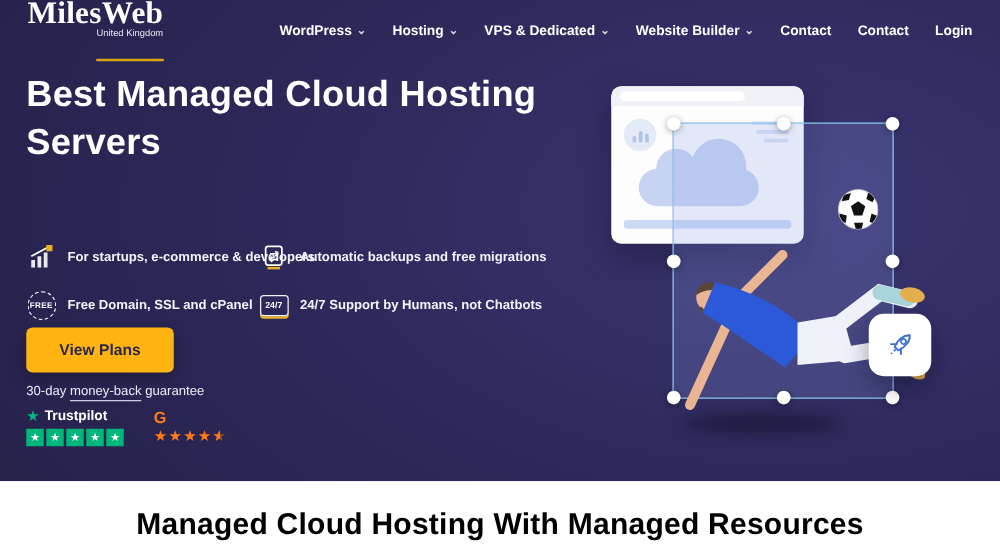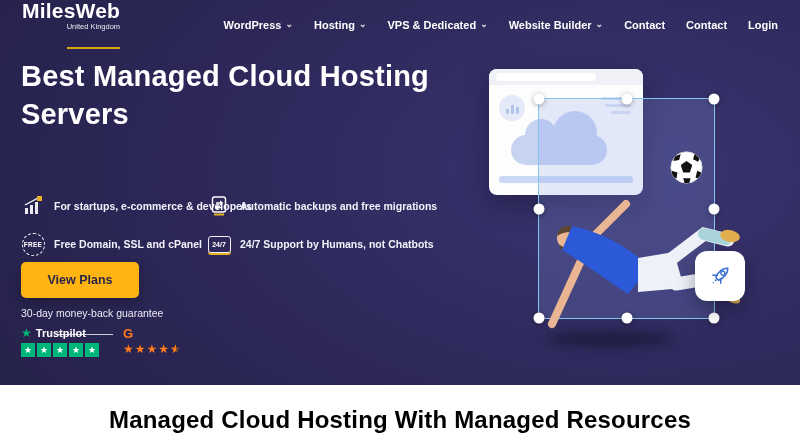--- a/index.html
+++ b/index.html
@@ -7,40 +7,40 @@
 
   .hero {
     position:relative; width:800px; height:385px;
     background: radial-gradient(900px 520px at 78% 44%, #3a3470 0%, #2c2757 50%, #221f44 100%);
     overflow:hidden; color:#fff;
   }
 
   
   .header { position:absolute; top:0; left:0; right:0; height:44px; display:flex; align-items:center; justify-content:space-between; padding:6px 22px 0 22px; z-index:30; }
   .logo { display:flex; flex-direction:column; align-items:flex-end; cursor:pointer; }
-  .logo-brand { font-size:21px; font-weight:800; letter-spacing:.2px; color:#fff; line-height:20px; }
+  .logo-brand { font-size:25px; font-weight:800; letter-spacing:.2px; color:#fff; line-height:20px;font-family:Liberation Serif, serif; }
   .logo-region { font-size:7.5px; color:#e9e9f2; padding-bottom:16px; border-bottom:2px solid #d9a716; margin-top:1px; }
   .nav { display:flex; align-items:center; gap:21px; }
   .nav-item { font-size:11px; font-weight:700; color:#fff; display:flex; align-items:center; gap:4px; cursor:pointer; white-space:nowrap; }
   .chev { font-size:9px; opacity:.85; transform:translateY(-1px); }
 
   
   .h1 { position:absolute; left:21px; top:57px; width:440px; font-size:29px; line-height:38px; font-weight:800; color:#ffffff; letter-spacing:.2px; }
   .desc { position:absolute; left:21px; top:149px; width:412px; font-size:11.5px; line-height:16px; color:#e3e3f0; }
 
   .features { position:absolute; left:21px; top:194px; display:grid; grid-template-columns:186px auto; row-gap:14px; column-gap:0; }
   .feature { display:flex; align-items:center; gap:9px; }
   .feature-label { font-size:10.5px; font-weight:700; color:#f2f2fa; white-space:nowrap; }
   .ficon { width:24px; height:24px; display:flex; align-items:center; justify-content:center; flex:0 0 24px; }
   .badge-free { width:23px; height:23px; border:1px dashed #f0f0f6; border-radius:50%; display:flex; align-items:center; justify-content:center; font-size:6.5px; font-weight:800; color:#fff; letter-spacing:.3px; }
   .badge-247 { width:23px; height:17px; border:1px solid #f0f0f6; border-radius:3px; display:flex; align-items:center; justify-content:center; font-size:7px; font-weight:800; color:#fff; box-shadow:0 2px 0 #e8b024; }
 
   .cta { position:absolute; left:21px; top:262px; width:118px; height:36px; background:#ffb412; border:none; border-radius:5px; font-family:"Liberation Sans",sans-serif; font-size:12.5px; font-weight:800; color:#2b2748; cursor:pointer; box-shadow:0 4px 12px rgba(0,0,0,.25); }
   .guarantee { position:absolute; left:21px; top:307px; font-size:10.5px; color:#eceaf5; }
-  .guarantee .u { border-bottom:1px solid #cfcde0; padding-bottom:15px; }
+  .guarantee .u { border-bottom:1px solid #cfcde0; padding-bottom:1px; }
 
   
   .reviews { position:absolute; left:21px; top:327px; display:flex; gap:24px; align-items:flex-start; }
   .tp-col { display:flex; flex-direction:column; gap:4px; }
   .tp-head { display:flex; align-items:center; gap:4px; }
   .tp-star-glyph { color:#00b67a; font-size:12px; line-height:12px; }
   .tp-name { font-size:11px; font-weight:700; color:#fff; }
   .tp-stars { display:flex; gap:2px; }
   .tp-box { width:14px; height:14px; background:#00b67a; color:#fff; font-size:9px; display:flex; align-items:center; justify-content:center; }
   .g-col { display:flex; flex-direction:column; gap:2px; }

